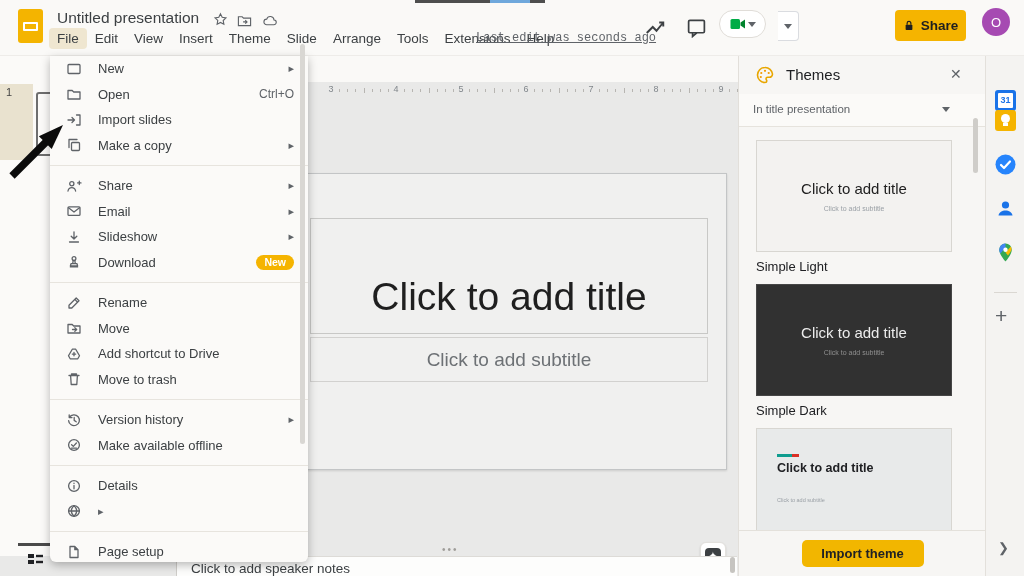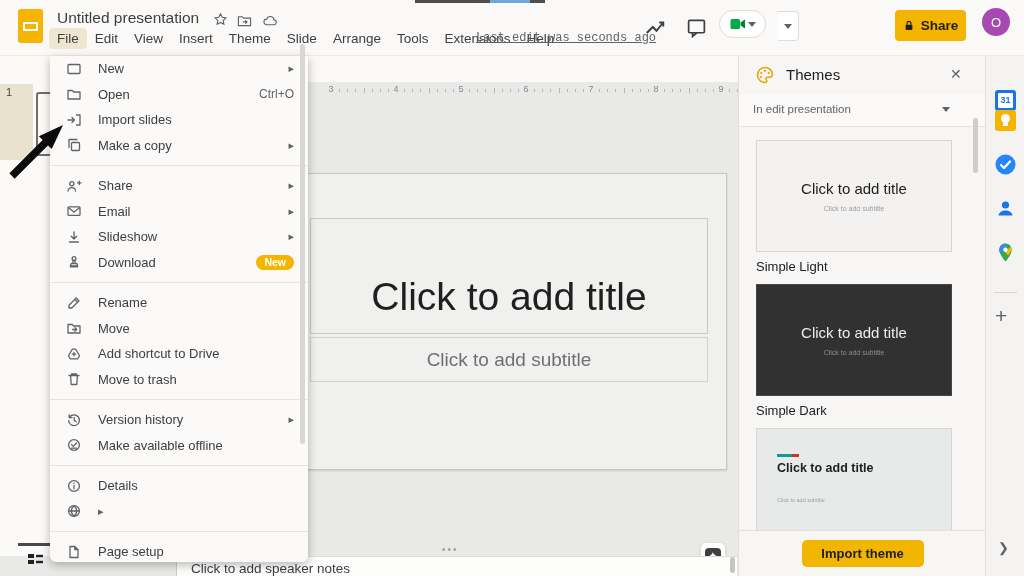--- a/index.html
+++ b/index.html
@@ -440,21 +440,21 @@
         <path d="M10 2.5a7.5 7.5 0 1 0 0 15c1.2 0 1.8-.7 1.8-1.5 0-.9-.8-1.3-.8-2.2 0-.9.7-1.5 1.7-1.5h1.6a3.2 3.2 0 0 0 3.2-3.3A7.3 7.3 0 0 0 10 2.5z" fill="none" stroke="#e8a600" stroke-width="1.6"></path>
         <circle cx="6.3" cy="8" r="1.1" fill="#f29900"></circle>
           <circle cx="10" cy="5.8" r="1.1" fill="#f29900"></circle>
           <circle cx="13.7" cy="8" r="1.1" fill="#f29900"></circle>
           <circle cx="5.8" cy="12" r="1.1" fill="#f29900"></circle>
       </svg>
       <div class="abs" id="tp-title">Themes</div>
       <div class="abs" id="tp-close">✕</div>
     </div>
     <div class="abs" id="tp-filter">
-      <span class="lbl">In edit presentation</span>
+      <span class="lbl">In title presentation</span>
       <span class="caret"></span>
     </div>
     <div class="abs" id="themes-body">
         <div class="theme-card" style="margin-top: 13px;">
           <div class="thumb light">
             <div class="tt">Click to add title</div>
             <div class="ts">Click to add subtitle</div>
           </div>
           <div class="t-name">Simple Light</div>
         </div>

